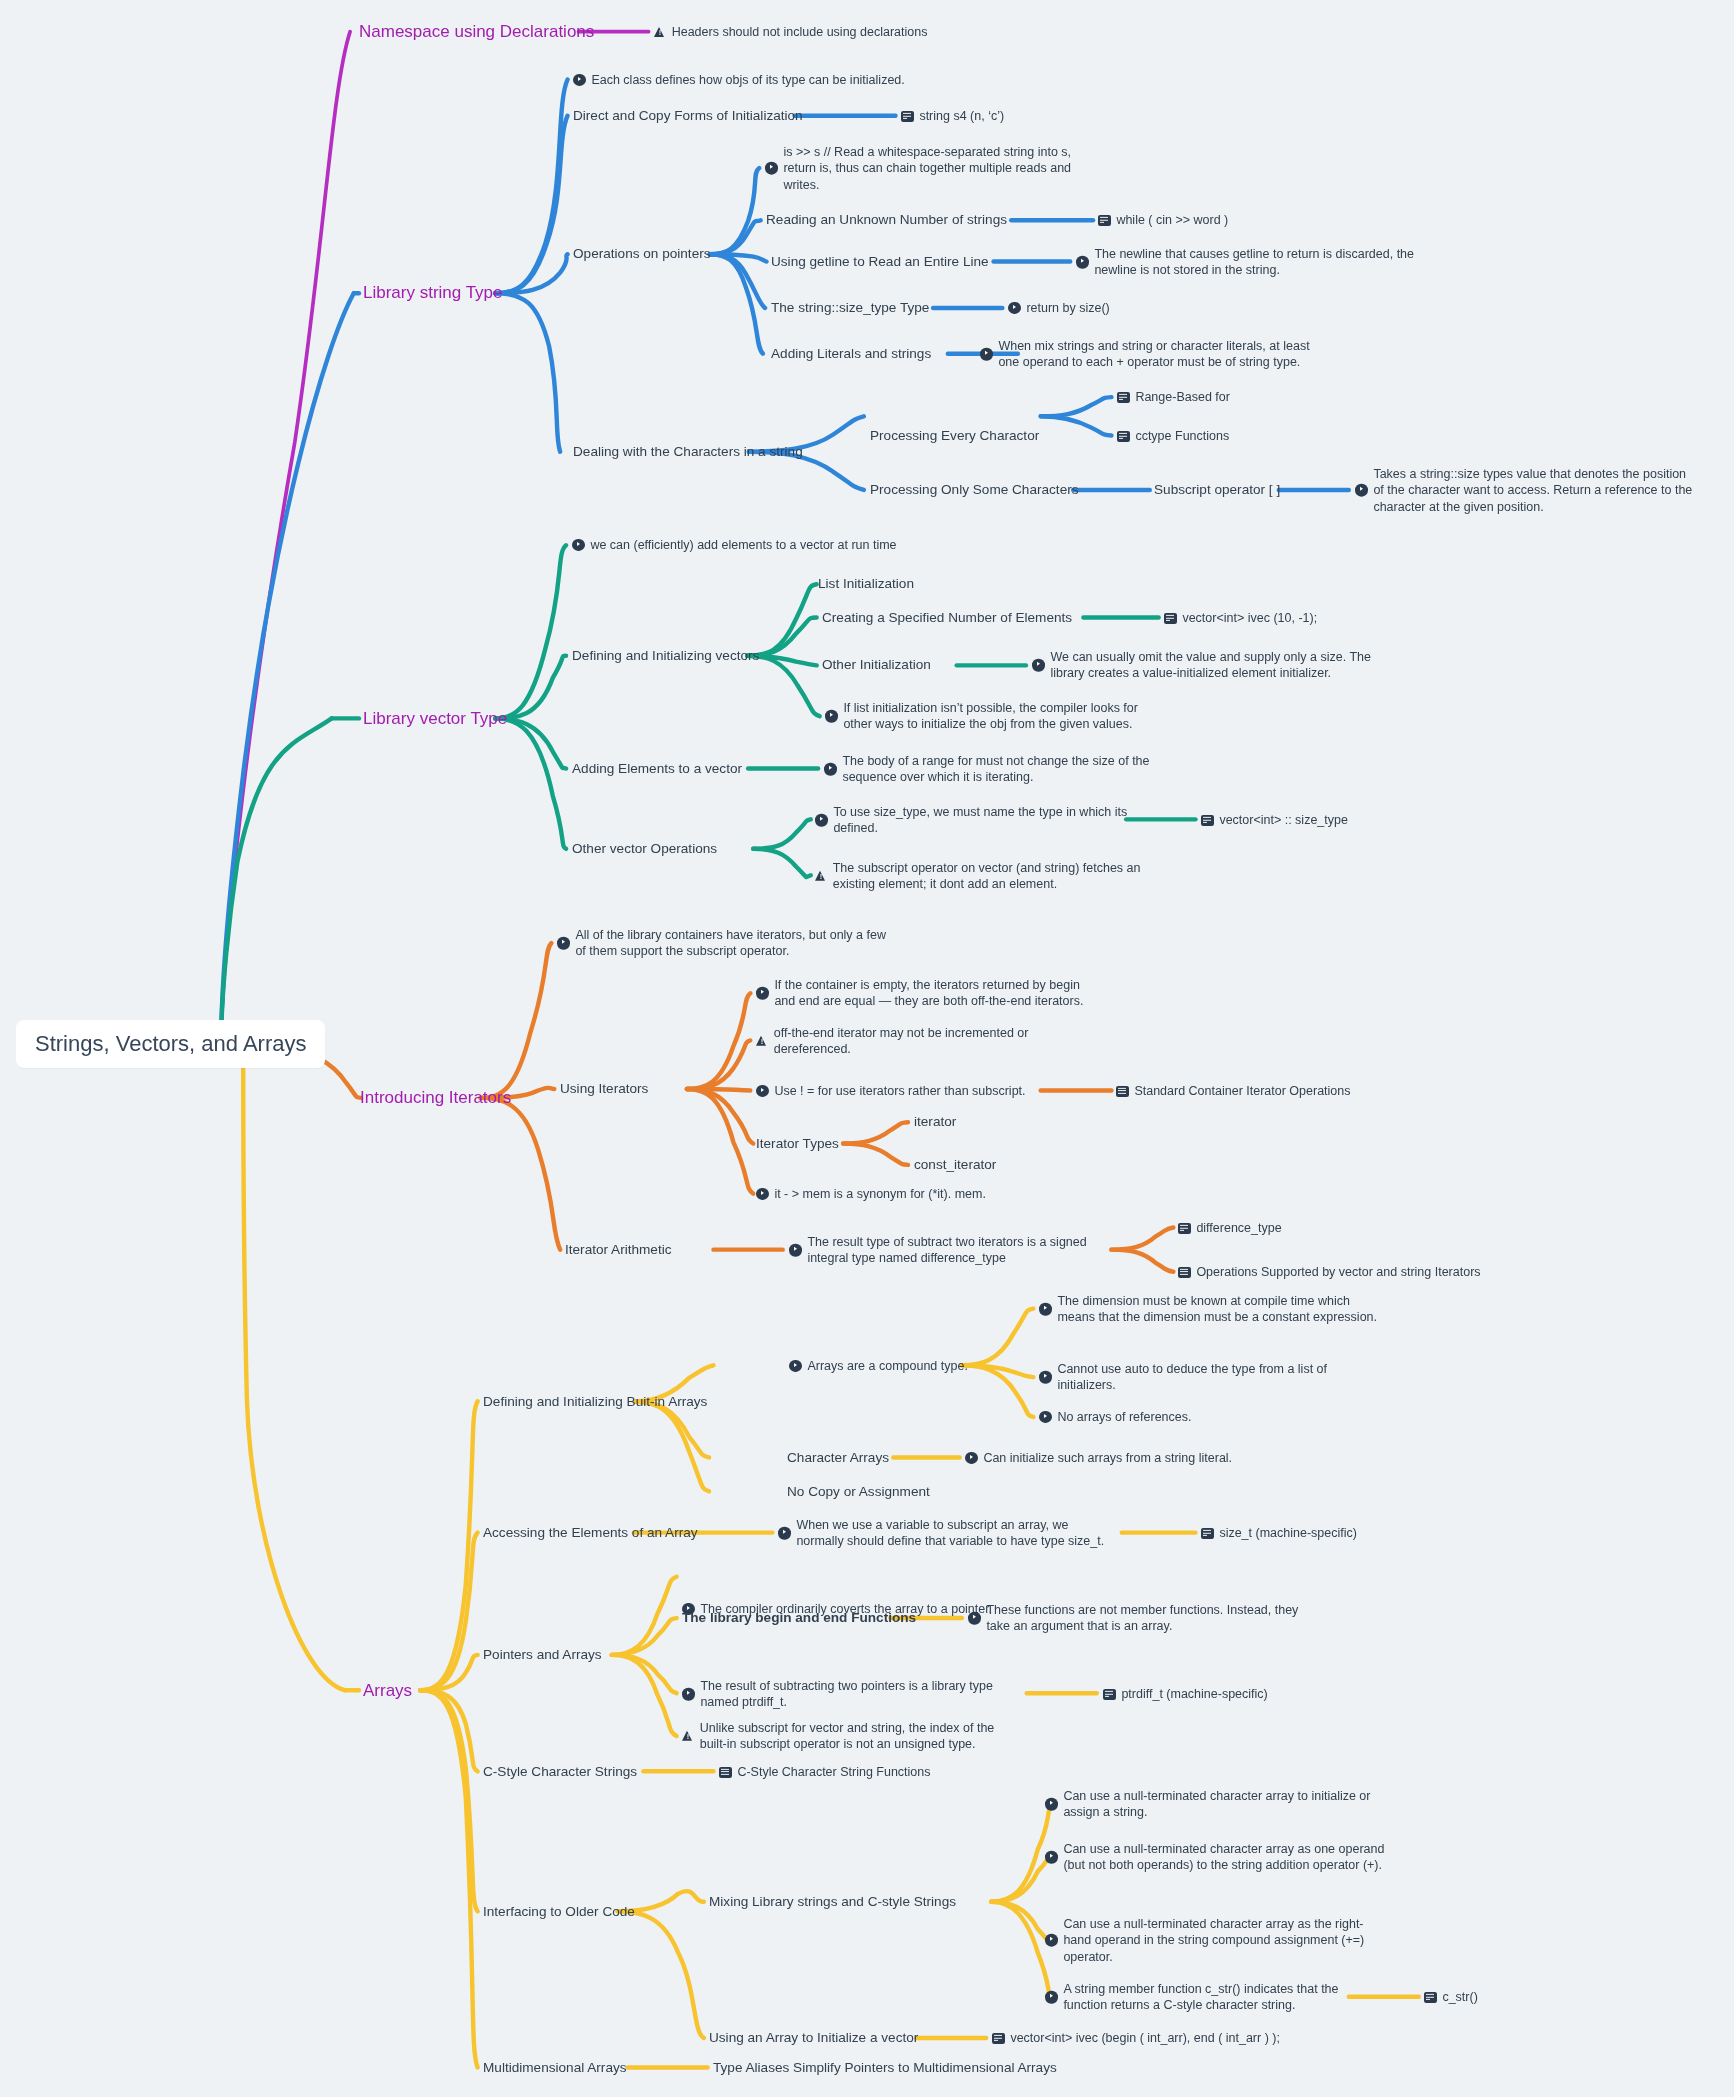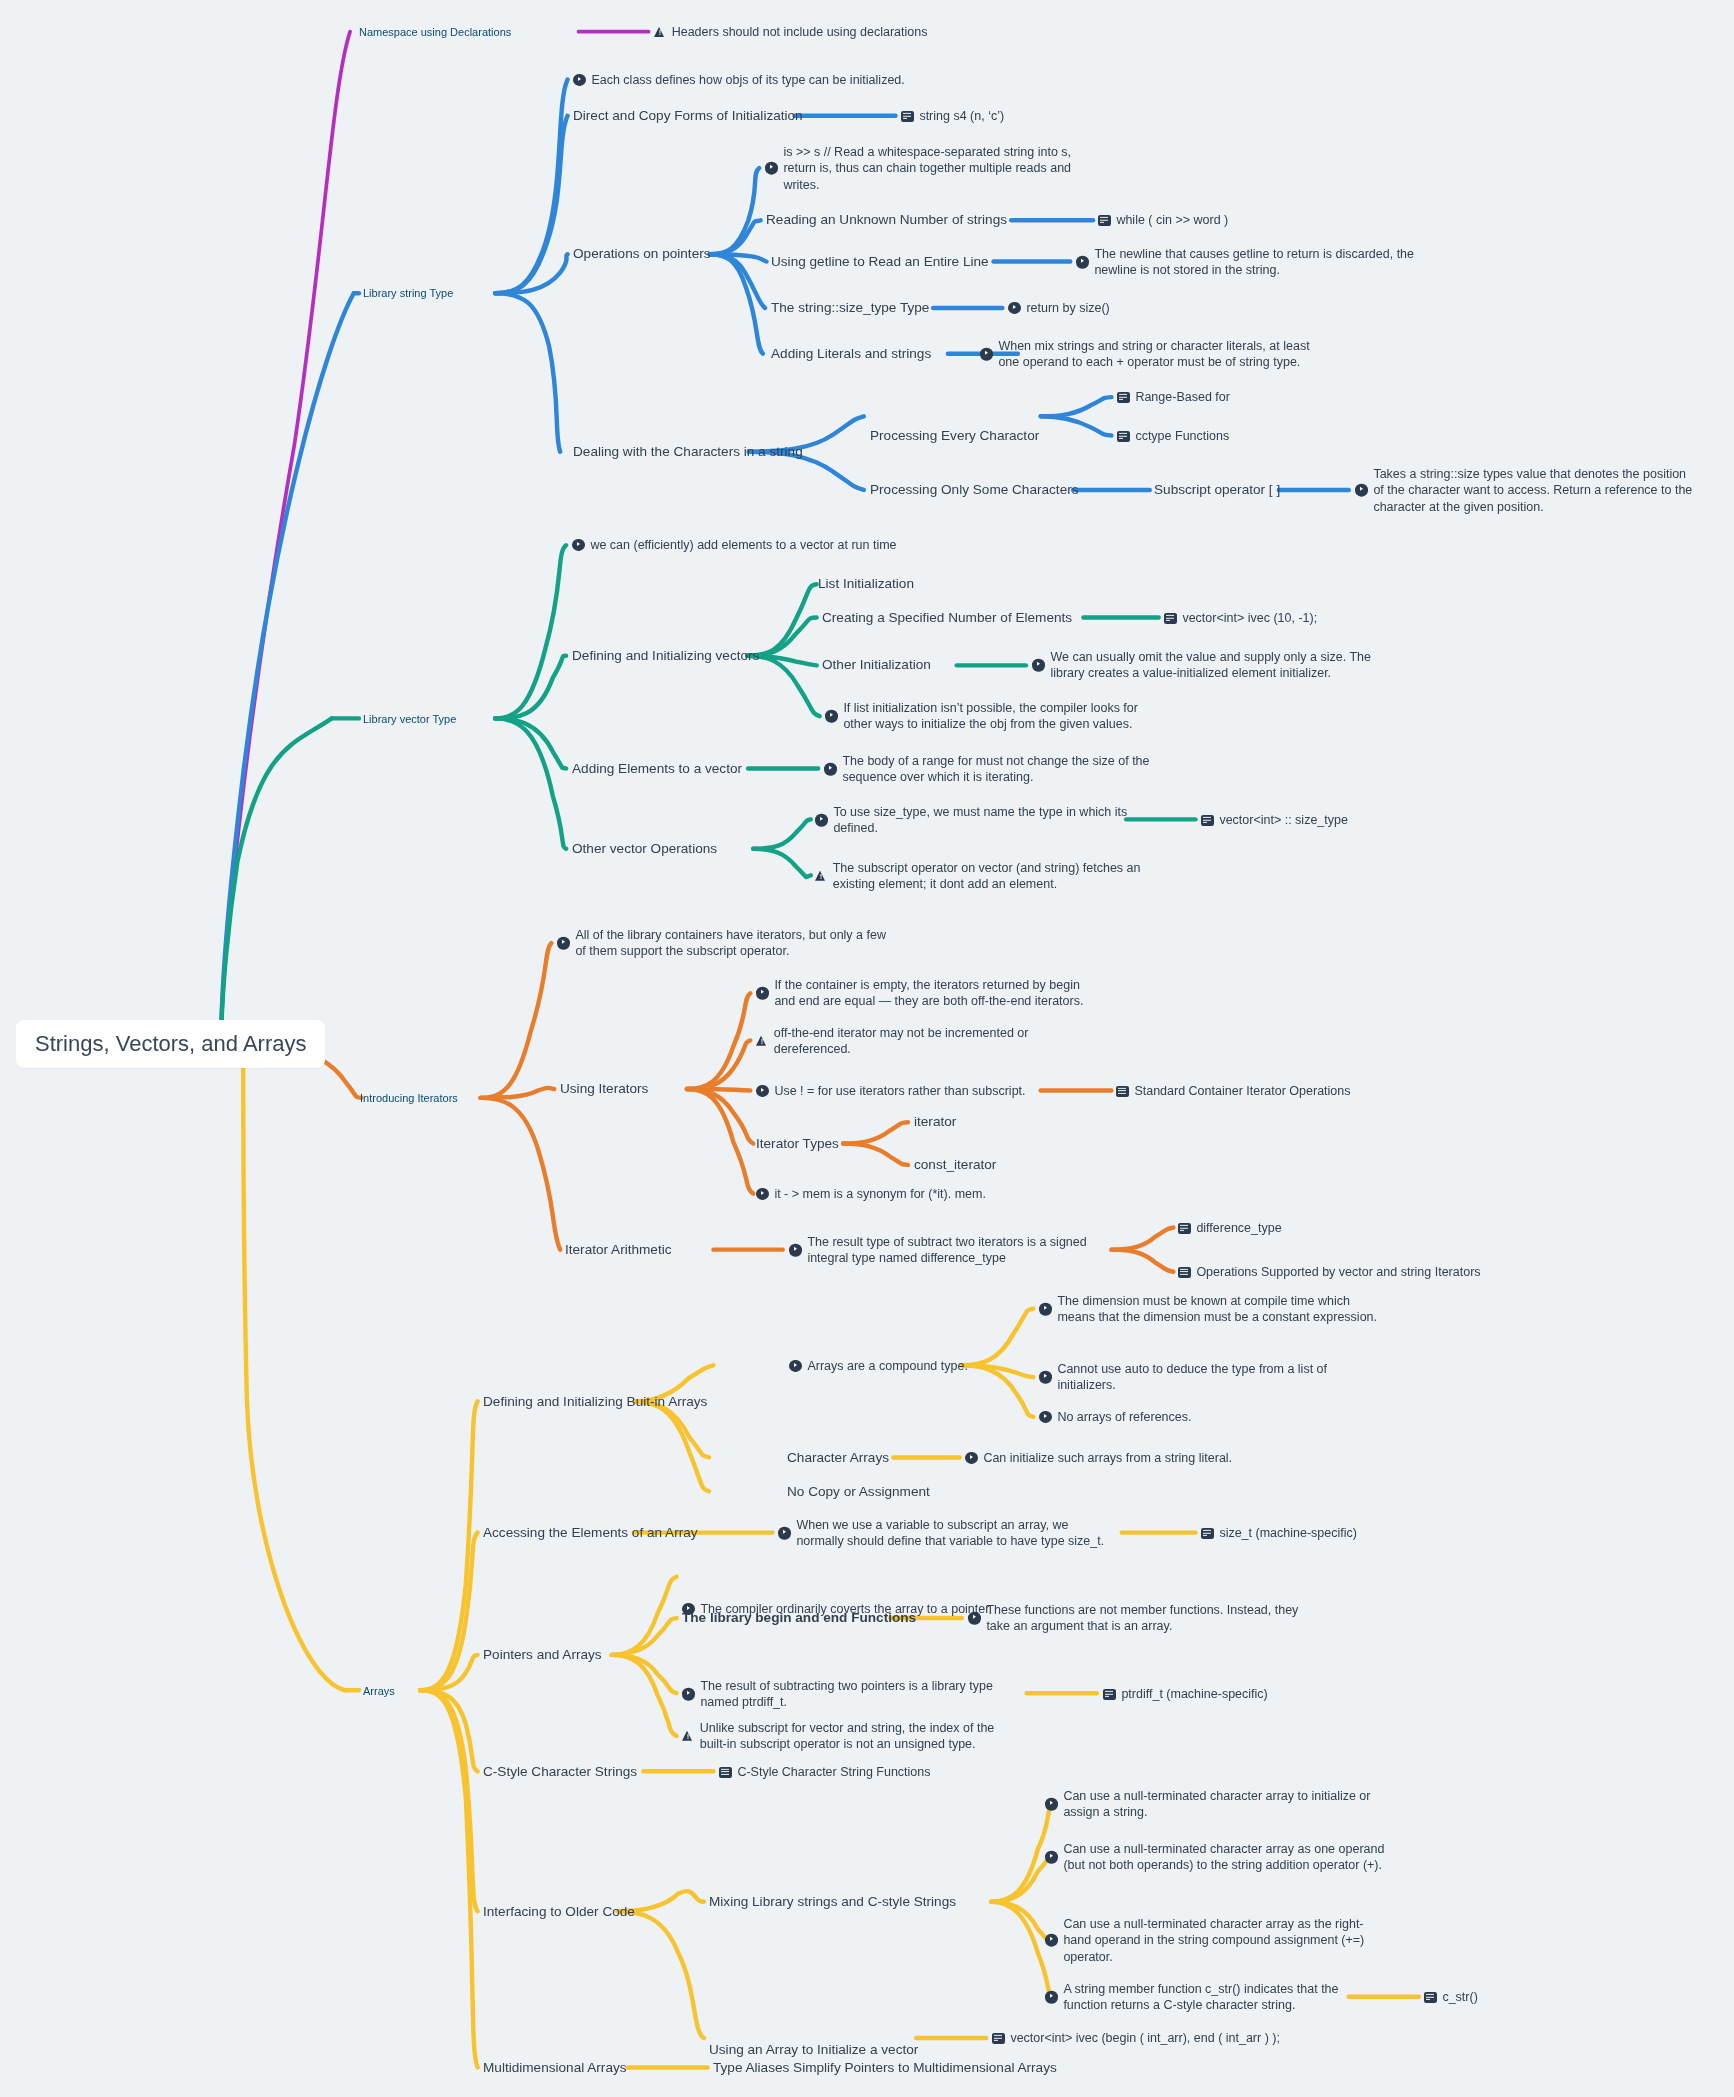--- a/index.html
+++ b/index.html
@@ -35,21 +35,21 @@
     position: absolute;
     background: #ffffff;
     border-radius: 7.4px;
     padding: 11px 19px;
     font-size: 22px;
     color: #37465a;
     white-space: nowrap;
     transform: translateY(-50%);
     box-shadow: 0 0.7px 1.5px rgba(0,0,0,0.04);
   }
-  .lvl1 { font-size: 11px; color: #0c4a6e; }
+  .lvl1 { font-size: 17px; color: #a21caf; }
   .lvl2 { font-size: 13.6px; color: #33414f; }
   .lvl3 { font-size: 12.5px;  color: #33414f; }
 
   .badge {
     flex: 0 0 auto;
     width: 12.5px; height: 12.5px;
     border-radius: 50%;
     background: #2b3a4d;
     display: inline-flex;
     align-items: center;
@@ -586,21 +586,21 @@
   <div class="node left lvl3" style="left:1045px; top:1997px;">
     <span class="badge"></span>
     <span class="label">A string member function c_str() indicates that the
 function returns a C-style character string.</span>
   </div>
   <div class="node left lvl3" style="left:1424px; top:1997px;">
     <span class="badge note"><span class="sub"></span></span>
     <span class="label nowrap">c_str()</span>
   </div>
 
-  <div class="node left lvl2" style="left:709px; top:2038px;margin-top:12px;">
+  <div class="node left lvl2" style="left:709px; top:2038px;">
     <span class="label nowrap">Using an Array to Initialize a vector</span>
   </div>
   <div class="node left lvl3" style="left:992px; top:2038px;">
     <span class="badge note"><span class="sub"></span></span>
     <span class="label nowrap">vector&lt;int&gt; ivec (begin ( int_arr), end ( int_arr ) );</span>
   </div>
 
   <div class="node left lvl2" style="left:483px; top:2068px;">
     <span class="label nowrap">Multidimensional Arrays</span>
   </div>

